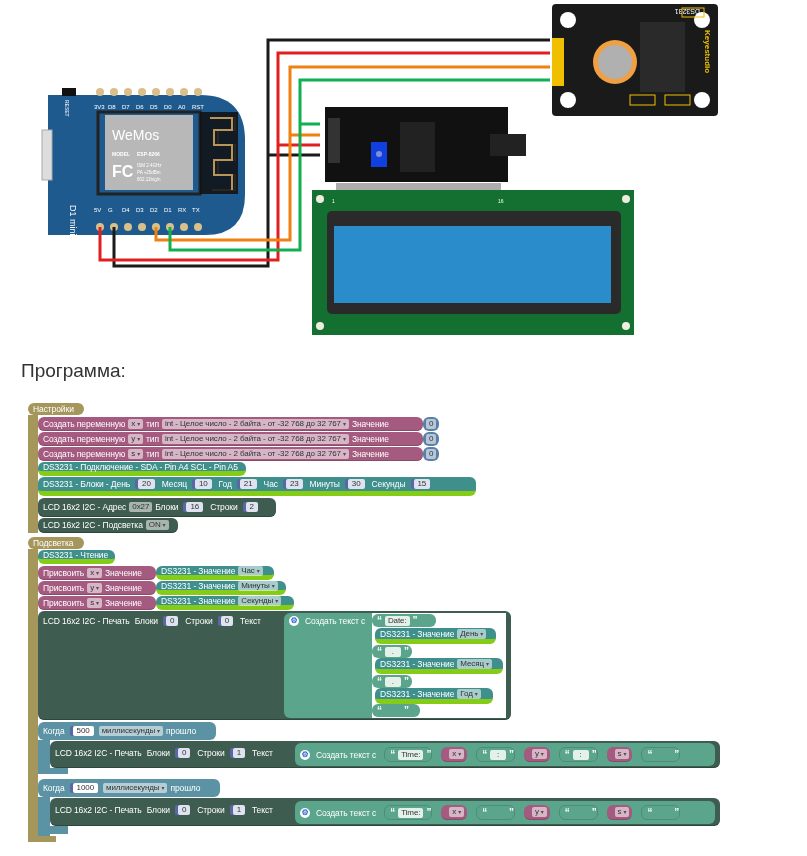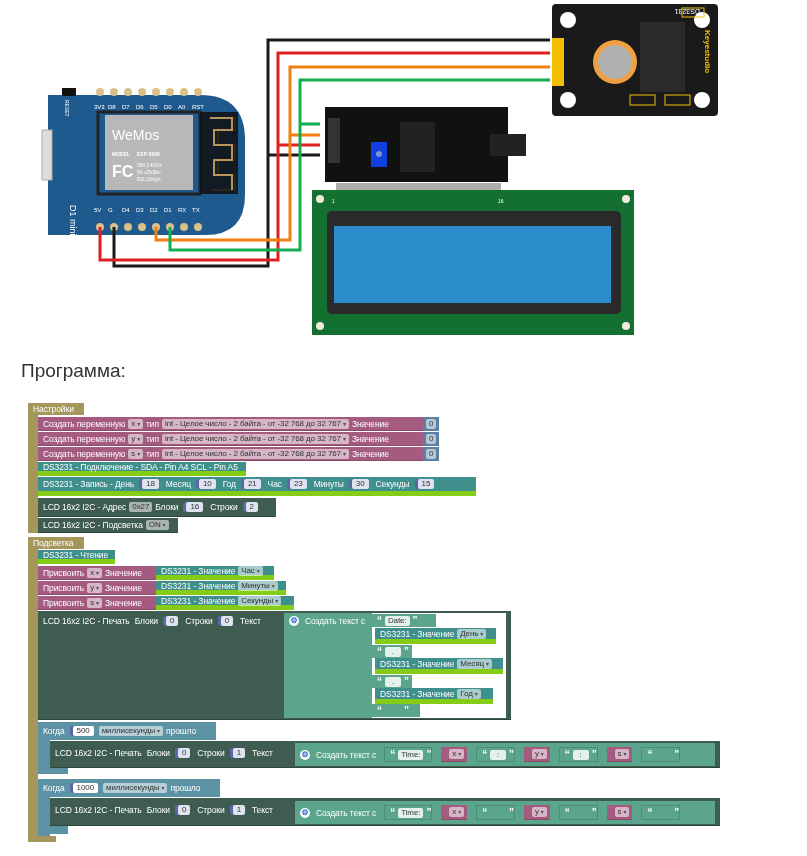--- a/index.html
+++ b/index.html
@@ -1,20 +1,20 @@
 <!DOCTYPE html>
 <html><head>
 <meta charset="utf-8">
 <style>
   html,body{margin:0;padding:0;background:#fff;}
   body{width:807px;height:856px;position:relative;overflow:hidden;font-family:"Liberation Sans",sans-serif;}
   #diagram{position:absolute;left:0;top:0;width:807px;height:345px;}
   .prog-title{position:absolute;left:21px;top:360px;font-size:19px;color:#333;font-family:"Liberation Sans",sans-serif;}
   .ws{position:absolute;left:0;top:0;}
-  .blk{position:absolute;box-sizing:border-box;font-size:8.5px;color:#fff;white-space:nowrap;display:flex;align-items:center;padding-left:5px;font-family:"Liberation Sans",sans-serif;letter-spacing:-0.1px;}
+  .blk{position:absolute;box-sizing:border-box;font-size:8.5px;color:#fff;white-space:nowrap;display:flex;align-items:center;padding-left:5px;font-family:"Liberation Sans",sans-serif;letter-spacing:-0.1px;border-radius:6px;}
   .hat{background:#a5965c;}
   .purple{background:#a55b80;border-bottom:1px solid #8a4a6a;}
   .teal{background:#3f8f8c;border-bottom:5px solid #84cc16;}
   .dkgreen{background:#3e5c4f;border-bottom:1px solid #2d473b;}
   .blue{background:#5b80a5;}
   .txtgreen{background:#5ba58c;}
   .field{display:inline-block;background:rgba(255,255,255,0.55);color:#333;border-radius:2px;padding:0 3px;margin:0 3px;font-size:8px;line-height:10px;}
   .fieldw{display:inline-block;background:#e4f0ea;color:#333;border-radius:2px;padding:0 3px;margin:0 3px;font-size:8px;line-height:10px;min-width:10px;text-align:center;}
   .num{display:inline-block;background:#dfe2ef;color:#333;border-radius:2px;padding:0 4px;margin:0 2px;font-size:8px;line-height:10px;box-shadow:-3px 0 0 #5b67a5;}
   .caret{font-size:6px;margin-left:2px;opacity:.8;}
@@ -157,22 +157,22 @@
   </div>
   <div class="blk blue" style="left:423px;top:447px;width:16px;height:14px;padding-left:3px;">
       <span class="field" style="margin:0">0</span>
     </div>
 
   <div class="blk teal" style="left:38px;top:462px;width:208px;height:14px;">
       <span>DS3231 - Подключение - SDA - Pin A4 SCL - Pin A5</span>
     </div>
 
   <div class="blk teal" style="left:38px;top:477px;width:438px;height:19px;">
-    <span>DS3231 - Запись - День</span>
-    <span class="num" style="margin-left:8px">18</span>
+    <span>DS3231 - Блоки - День</span>
+    <span class="num" style="margin-left:8px">20</span>
     <span style="margin-left:5px">Месяц</span>
     <span class="num" style="margin-left:8px">10</span>
     <span style="margin-left:5px">Год</span>
     <span class="num" style="margin-left:8px">21</span>
     <span style="margin-left:5px">Час</span>
     <span class="num" style="margin-left:8px">23</span>
     <span style="margin-left:5px">Минуты</span>
     <span class="num" style="margin-left:8px">30</span>
     <span style="margin-left:5px">Секунды</span>
     <span class="num" style="margin-left:8px">15</span>

